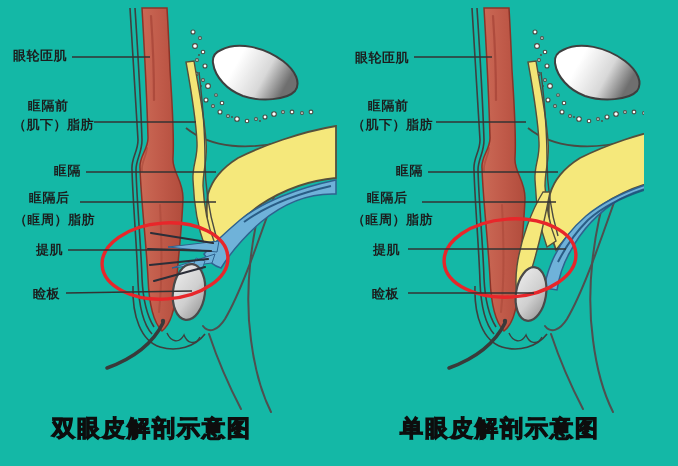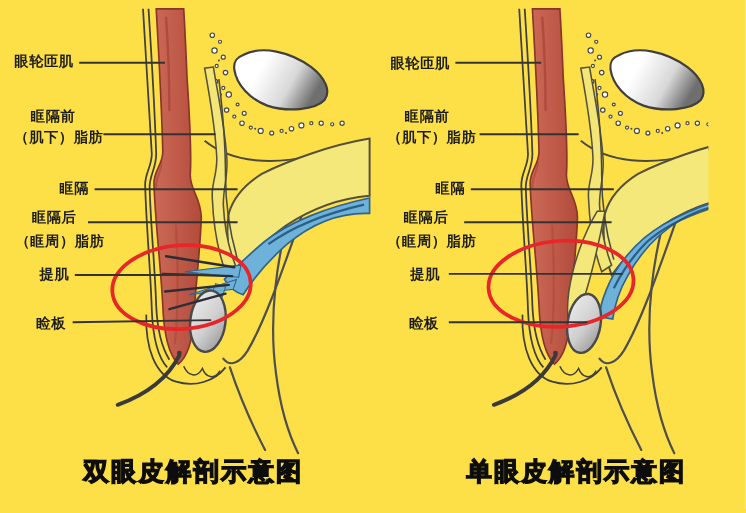--- a/index.html
+++ b/index.html
@@ -1,37 +1,37 @@
 <!DOCTYPE html>
 <html><head>
 <meta charset="utf-8">
 <style>
   html,body{margin:0;padding:0;}
   .stage{
     position:relative;
     width:678px;height:466px;
-    background:#fde047;
+    background:#14b8a6;
     font-family:"Liberation Serif","DejaVu Serif",serif;
     overflow:hidden;
   }
   svg.art{position:absolute;left:0;top:0;}
   .anat-label{
     position:absolute;
     font-size:13px;
     font-weight:700;
     color:#1c1c1c;
     letter-spacing:0.5px;
     white-space:nowrap;
     line-height:14px;
   }
   .caption{
     position:absolute;
     top:413px;
     width:224px;
-    text-align:right;
+    text-align:left;
     font-family:"Liberation Sans","DejaVu Sans",sans-serif;
     font-size:23px;
     font-weight:900;
     color:#0d0d0d;
     letter-spacing:2px;
     -webkit-text-stroke:1.2px #0d0d0d;
     white-space:nowrap;
   }
   .caption.left{left:52px;}
   .caption.right{left:400px;}

